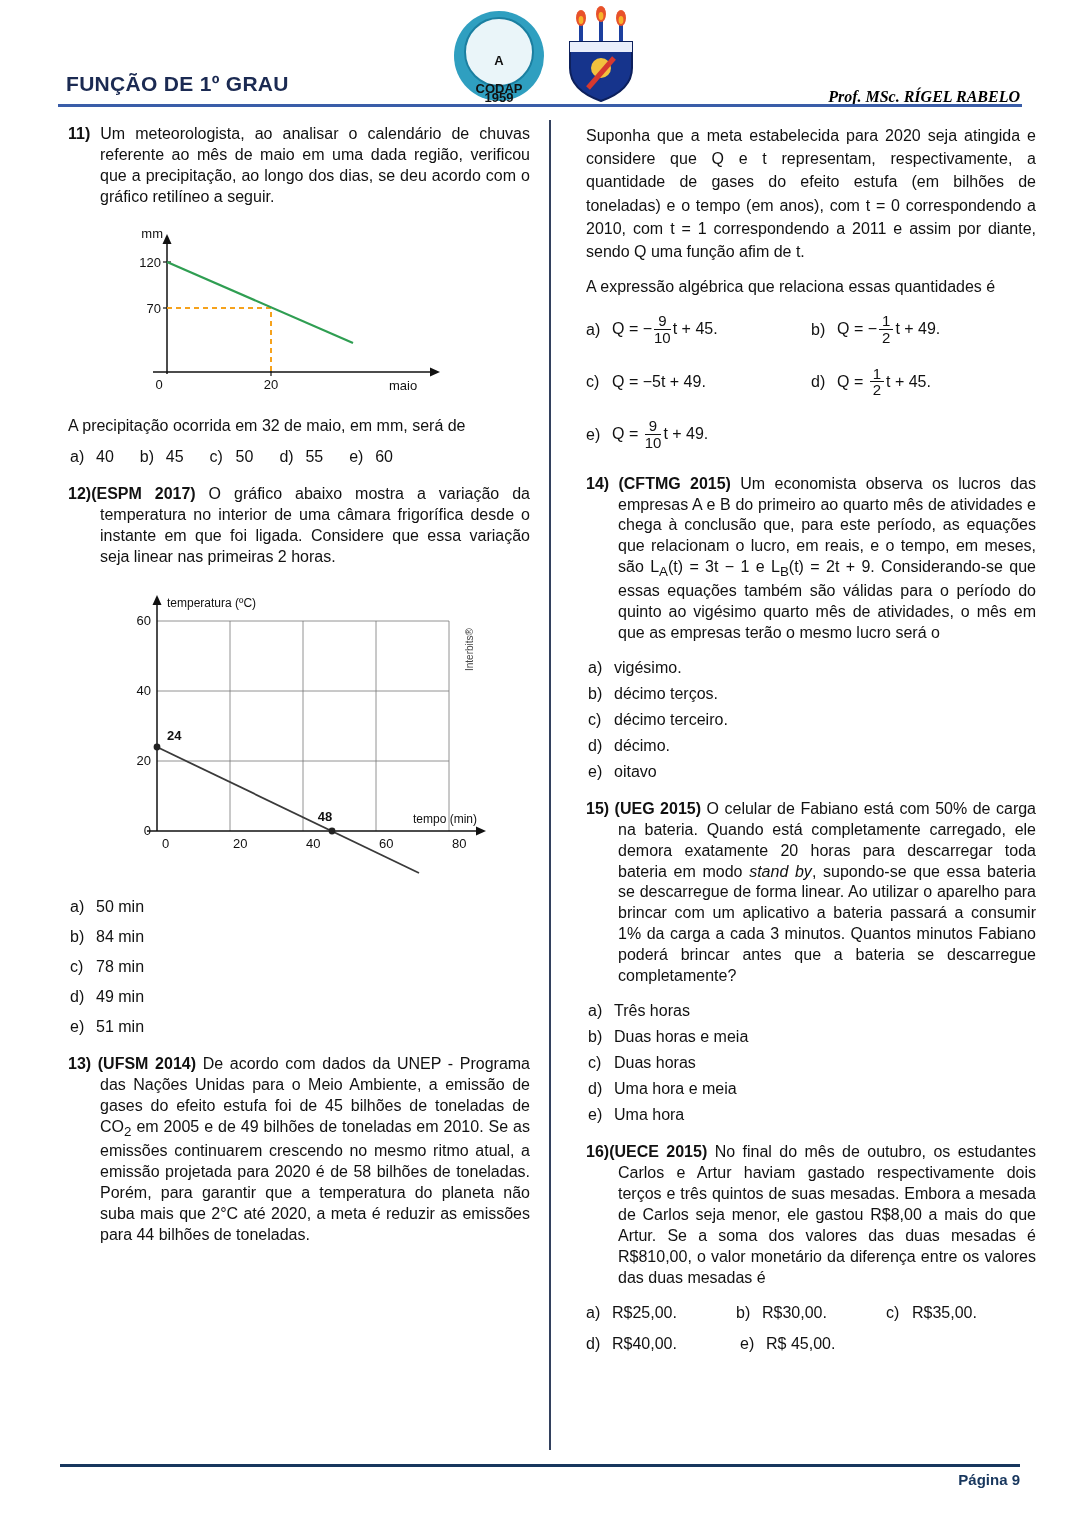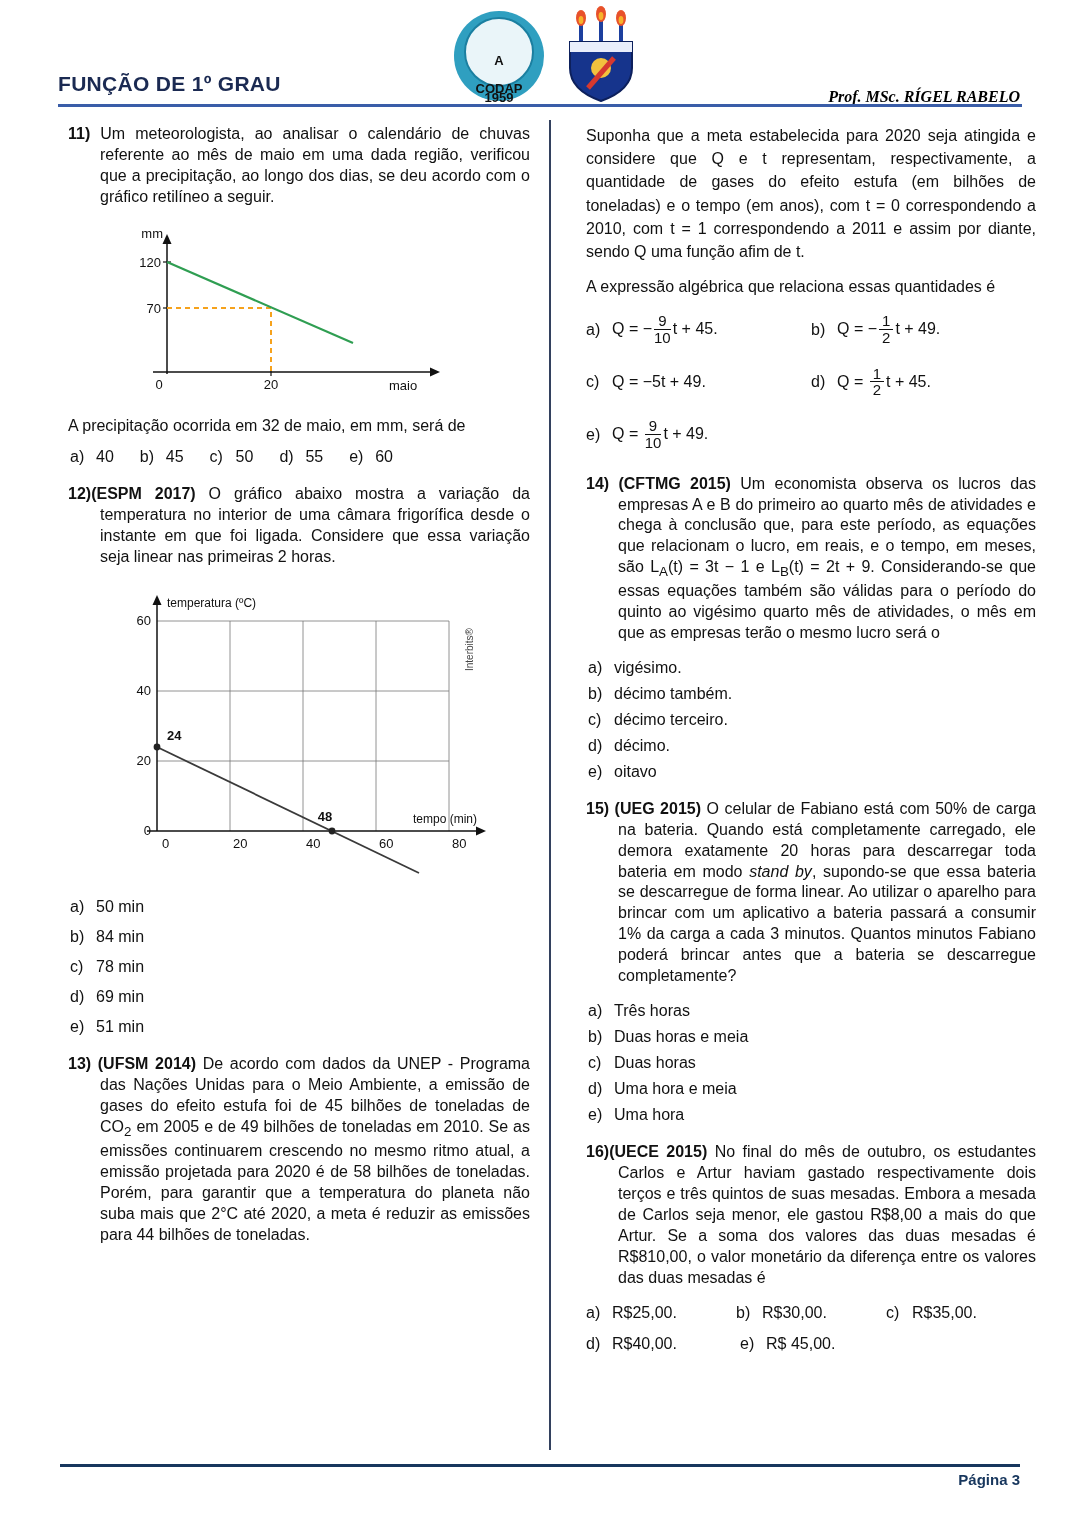--- a/index.html
+++ b/index.html
@@ -1,20 +1,20 @@
 <!DOCTYPE html>
 <html><head>
 <meta charset="utf-8">
 <style>
   html,body{margin:0;padding:0;background:#ffffff;}
   .page{position:relative;width:1080px;height:1527px;background:#ffffff;overflow:hidden;
         font-family:"Liberation Sans",sans-serif;color:#111;}
   
   .header{position:absolute;left:0;top:0;width:100%;height:108px;}
-  .header-title{position:absolute;left:58px;bottom:12px;font-size:21px;font-weight:bold;color:#1b2a52;letter-spacing:.3px;}
+  .header-title{position:absolute;left:66px;bottom:12px;font-size:21px;font-weight:bold;color:#1b2a52;letter-spacing:.3px;}
   .header-prof{position:absolute;right:60px;bottom:2px;font-family:"Liberation Serif",serif;
                font-style:italic;font-weight:bold;font-size:16px;color:#000;}
   .header-rule{position:absolute;left:58px;top:104px;width:964px;height:3px;background:#3a5da8;}
   .logo-codap{position:absolute;left:452px;top:8px;z-index:2;}
   .logo-ufs{position:absolute;left:562px;top:6px;z-index:2;}
   
   .col{position:absolute;top:124px;font-size:16px;line-height:1.31;}
   .col-left{left:68px;width:462px;}
   .col-right{left:586px;width:450px;}
   .col-divider{position:absolute;left:549px;top:120px;width:2px;height:1330px;background:#33415e;}
@@ -202,21 +202,21 @@
       <div class="opt">
           <span class="opt-l">b)</span>
           <span>84 min</span>
         </div>
       <div class="opt">
           <span class="opt-l">c)</span>
           <span>78 min</span>
         </div>
       <div class="opt">
           <span class="opt-l">d)</span>
-          <span>69 min</span>
+          <span>49 min</span>
         </div>
       <div class="opt">
           <span class="opt-l">e)</span>
           <span>51 min</span>
         </div>
     </div>
 
     <div class="q">
       <p class="q-body"><span class="bold">13) (UFSM 2014)</span><span> De acordo com dados da UNEP - Programa das Nações Unidas para o Meio Ambiente, a emissão de gases do efeito estufa foi de 45 bilhões de toneladas de CO</span><sub>2</sub><span> em 2005 e de 49 bilhões de toneladas em 2010. Se as emissões continuarem crescendo no mesmo ritmo atual, a emissão projetada para 2020 é de 58 bilhões de toneladas. Porém, para garantir que a temperatura do planeta não suba mais que 2°C até 2020, a meta é reduzir as emissões para 44 bilhões de toneladas.</span></p>
     </div>
@@ -255,21 +255,21 @@
       <p class="q-body"><span class="bold">14) (CFTMG 2015)</span><span> Um economista observa os lucros das empresas A e B do primeiro ao quarto mês de atividades e chega à conclusão que, para este período, as equações que relacionam o lucro, em reais, e o tempo, em meses, são </span><span><span>L</span><sub>A</sub><span>(t) = 3t − 1</span></span><span> e </span><span><span>L</span><sub>B</sub><span>(t) = 2t + 9.</span></span><span> Considerando-se que essas equações também são válidas para o período do quinto ao vigésimo quarto mês de atividades, o mês em que as empresas terão o mesmo lucro será o</span></p>
     </div>
 
     <div class="opts-list">
       <div class="opt">
           <span class="opt-l">a)</span>
           <span>vigésimo.</span>
         </div>
       <div class="opt">
           <span class="opt-l">b)</span>
-          <span>décimo também.</span>
+          <span>décimo terços.</span>
         </div>
       <div class="opt">
           <span class="opt-l">c)</span>
           <span>décimo terceiro.</span>
         </div>
       <div class="opt">
           <span class="opt-l">d)</span>
           <span>décimo.</span>
         </div>
       <div class="opt">
@@ -329,14 +329,14 @@
           <span>R$40,00.</span>
         </span>
       <span class="opt">
           <span class="opt-l">e)</span>
           <span>R$ 45,00.</span>
         </span>
     </div>
   </div>
 
   <div class="footer-rule"></div>
-  <div class="footer-label">Página 3</div>
+  <div class="footer-label">Página 9</div>
 </div>
 
 </body></html>

